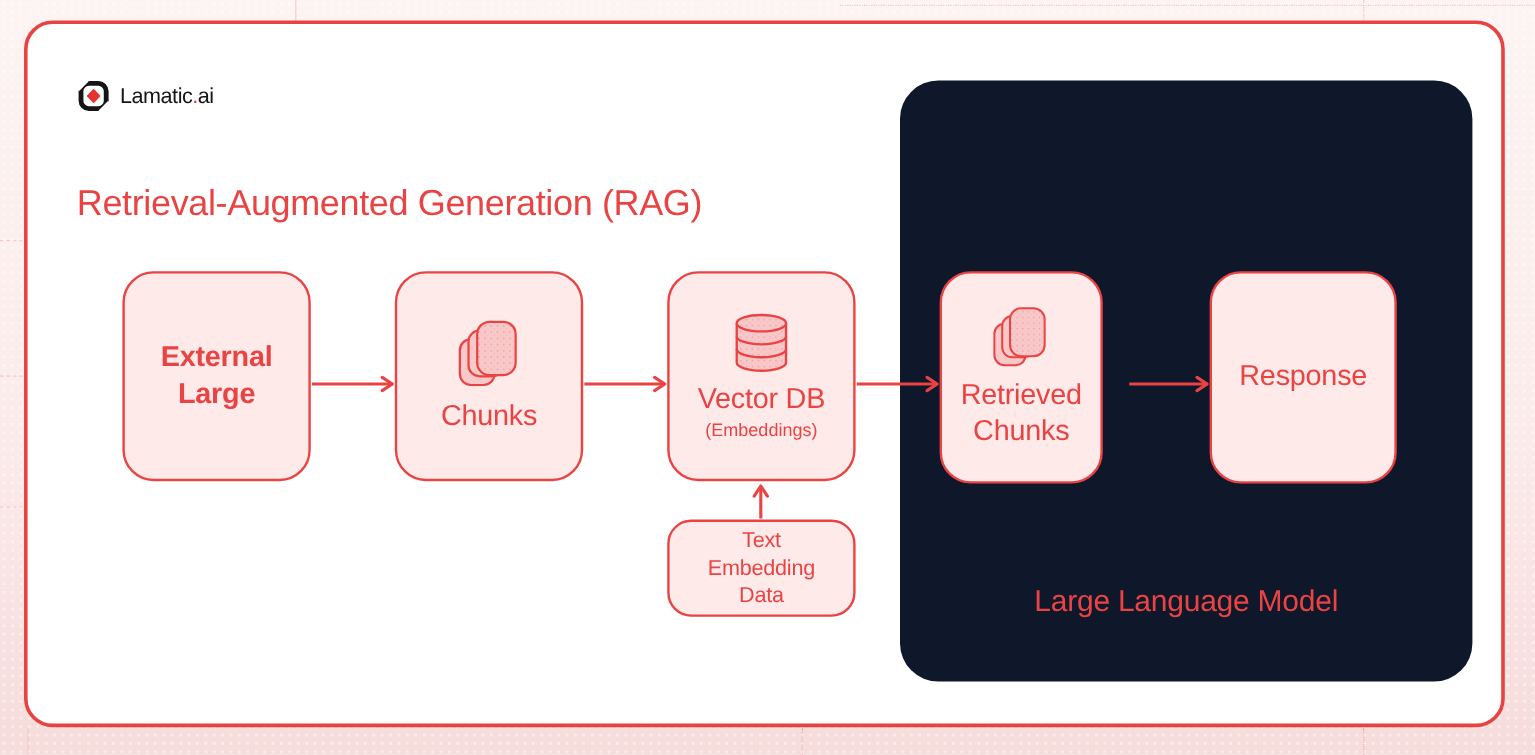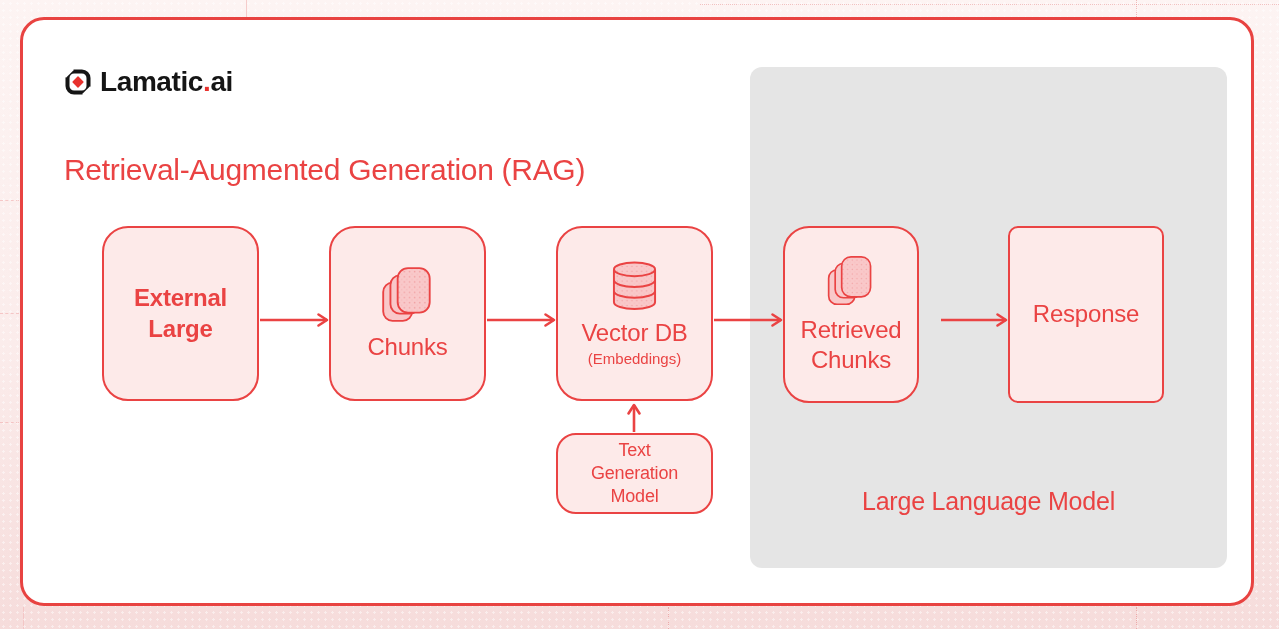--- a/index.html
+++ b/index.html
@@ -17,52 +17,52 @@
   }
   .guide{ position:absolute; z-index:0; pointer-events:none; }
 
   .card{
     position:absolute; left:20px; top:17px; width:1234px; height:589px;
     background:#ffffff; border:3px solid #e84341; border-radius:24px; z-index:1;
   }
 
   
   .logo{ position:absolute; left:64px; top:66px; display:flex; align-items:center; gap:8px; z-index:2; }
-  .logo-text{ font-size:28px; font-weight:700; color:#151515; letter-spacing:-0.4px; }
+  .logo-text{ font-size:18px; font-weight:400; color:#151515; letter-spacing:-0.4px; }
   .logo-text .dot{ color:#e8322e; }
   .title{
     position:absolute; left:64px; top:105px; z-index:2;
     font-size:30px; font-weight:500; color:#ea4343; letter-spacing:-0.3px;margin-top:48px;
   }
 
   
   .llm{
     position:absolute; left:750px; top:67px; width:477px; height:501px;
-    background:#e5e5e5; border-radius:12px; z-index:1;
+    background:#0f172a; border-radius:32px; z-index:1;
   }
   .llm-label{
     position:absolute; left:0; right:0; bottom:52px; text-align:center;
     font-size:25px; color:#ea4343; letter-spacing:-0.2px;
   }
 
   
   .node{
     position:absolute; z-index:2;
     background:#fdeae9; border:2.5px solid #ea4343; border-radius:26px;
     display:flex; flex-direction:column; align-items:center; justify-content:center;
     color:#ea4343; text-align:center;
   }
   .node .lbl{ font-size:24px; line-height:1.27; letter-spacing:-0.2px; }
   .node .sub{ font-size:15px; margin-top:2px; }
   .node .icon{ margin-bottom:7px; }
   .n-external { left:102px; top:226px; width:157px; height:175px;font-weight:bold; }
   .n-chunks   { left:329px; top:226px; width:157px; height:175px; }
   .n-vectordb { left:556px; top:226px; width:157px; height:175px; }
   .n-retrieved{ left:783px; top:226px; width:136px; height:177px; }
-  .n-response { left:1008px;top:226px; width:156px; height:177px;border-radius:10px; }
+  .n-response { left:1008px;top:226px; width:156px; height:177px; }
   .n-tem{
     left:556px; top:433px; width:157px; height:81px; border-radius:20px;
   }
   .n-tem .lbl{ font-size:18px; line-height:1.28; }
 
   .arrows{ position:absolute; left:0; top:0; width:1279px; height:629px; z-index:3; pointer-events:none; }
   .defs-holder{ position:absolute; width:0; height:0; overflow:hidden; }
 </style>
 </head>
 <body>
@@ -139,22 +139,22 @@
   <span class="lbl">Retrieved</span>
   <span class="lbl">Chunks</span>
 </div>
 
 <div class="node n-response">
   <span class="lbl">Response</span>
 </div>
 
 <div class="node n-tem">
   <span class="lbl">Text</span>
-  <span class="lbl">Generation</span>
-  <span class="lbl">Model</span>
+  <span class="lbl">Embedding</span>
+  <span class="lbl">Data</span>
 </div>
 
 <svg class="arrows">
   <defs>
     <marker id="ah" viewBox="0 0 16 16" markerWidth="16" markerHeight="16" refX="12.5" refY="8" orient="auto" markerUnits="userSpaceOnUse">
       <path d="M4 2.5 L12.5 8 L4 13.5" fill="none" stroke="#ea4343" stroke-width="2.6" stroke-linecap="round" stroke-linejoin="round"></path>
     </marker>
   </defs>
   <g stroke="#ea4343" stroke-width="2.6">
     <line x1="260" y1="320" x2="327" y2="320" marker-end="url(#ah)"></line>

